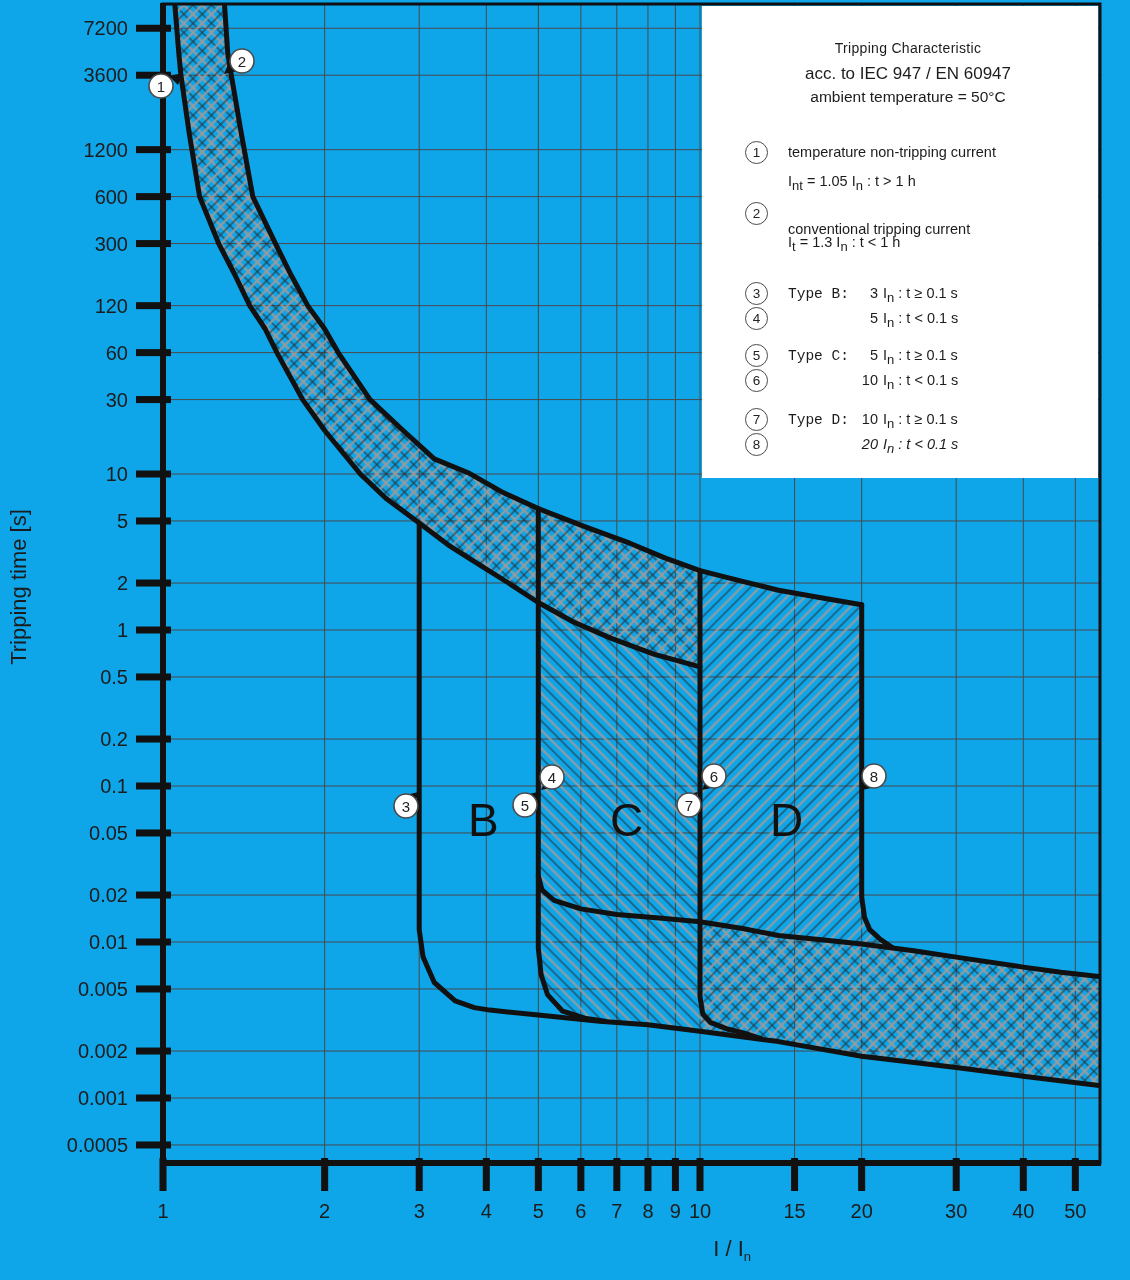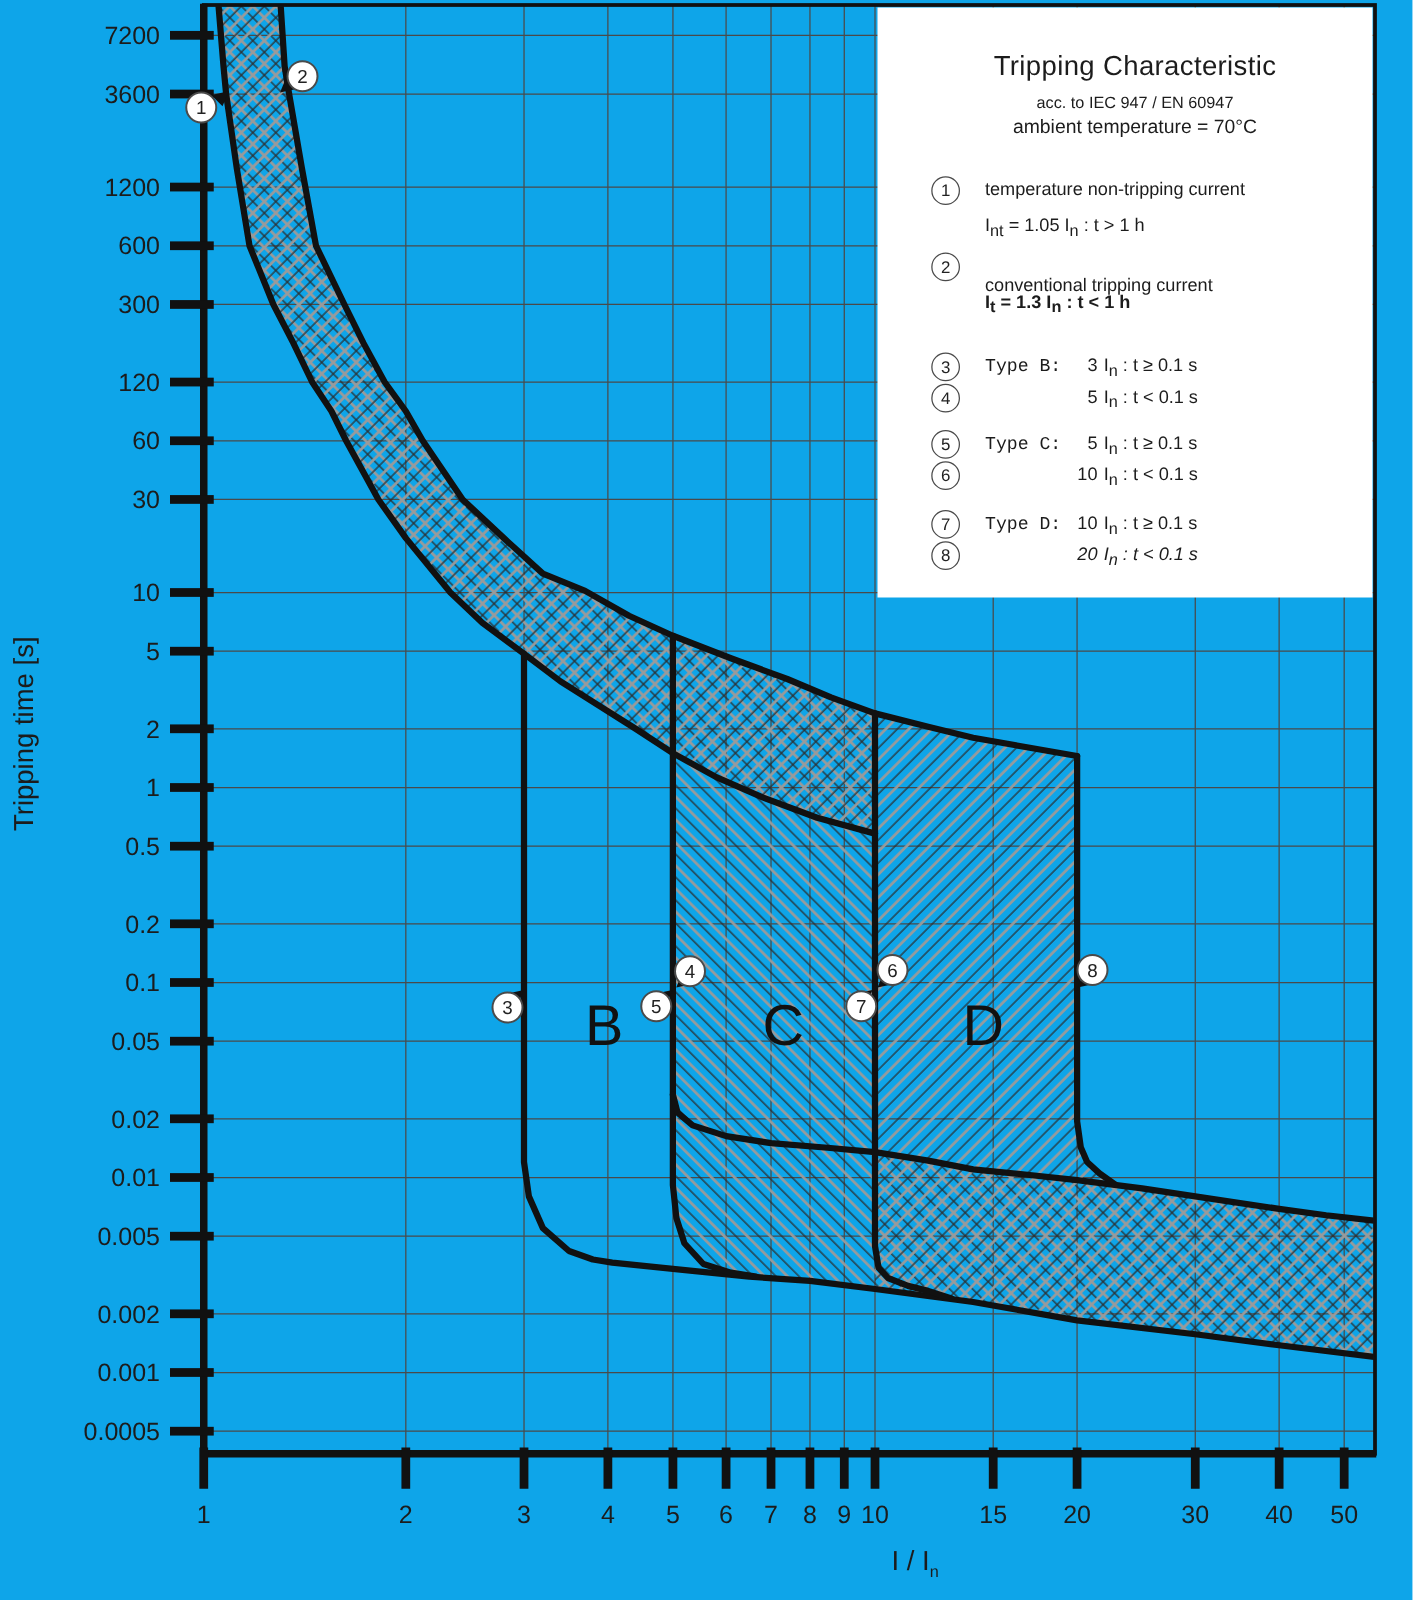--- a/index.html
+++ b/index.html
@@ -1,22 +1,22 @@
 <!DOCTYPE html>
 <html><head>
 <meta charset="utf-8">
 <style>
   html,body{margin:0;padding:0;background:#fff;}
   #stage{position:relative;width:1130px;height:1280px;background:#0ea5e9;overflow:hidden;
          font-family:"Liberation Sans",sans-serif;color:#1c1c1c;}
   #plot{position:absolute;left:0;top:0;}
   .ov{position:absolute;}
   #title-block{left:712px;top:40px;width:392px;text-align:center;}
-  #title-main{font-size:22px;letter-spacing:.3px;margin-bottom:8px;}
-  #title-sub1{font-size:13px;margin-bottom:4px;}
+  #title-main{font-size:14px;letter-spacing:.3px;margin-bottom:8px;}
+  #title-sub1{font-size:17px;margin-bottom:4px;}
   #title-sub2{font-size:15.5px;}
   #legend{left:0;top:0;width:1130px;height:0;}
   .lg-row{position:absolute;height:24px;line-height:24px;font-size:14.5px;white-space:nowrap;}
   .lg-circle{position:absolute;width:21px;height:21px;border:1.5px solid #4a4a4a;border-radius:50%;
              text-align:center;line-height:21px;font-size:13.5px;background:#fff;color:#222;}
   .lg-text{position:absolute;left:788px;}
   .lg-typelabel{display:inline-block;width:64px;font-family:Liberation Mono, monospace;}
   .lg-num{display:inline-block;width:26px;text-align:right;margin-right:5px;}
   sub{font-size:13px;}
   #y-title{left:-86px;top:574px;width:210px;text-align:center;font-size:22px;
@@ -208,30 +208,30 @@
         <text x="689" y="810.5" text-anchor="middle" font-size="15" fill="#222" font-family="Liberation Sans, sans-serif">7</text>
         <polygon points="862,790 876,787 867,778" fill="#111"></polygon>
         <circle cx="874" cy="776" r="12" fill="#fff" stroke="#4a4a4a" stroke-width="1.6"></circle>
         <text x="874" y="781.5" text-anchor="middle" font-size="15" fill="#222" font-family="Liberation Sans, sans-serif">8</text>
       </g>
   </svg>
 
   <div class="ov" id="title-block">
     <div id="title-main">Tripping Characteristic</div>
     <div id="title-sub1">acc. to IEC 947 / EN 60947</div>
-    <div id="title-sub2">ambient temperature = 70°C</div>
+    <div id="title-sub2">ambient temperature = 50°C</div>
   </div>
 
   <div class="ov" id="legend">
       <div class="lg-circle" style="left: 745px; top: 141px;">1</div>
       <div class="lg-row lg-text" style="top: 140px;">temperature non-tripping current</div>
       <div class="lg-row lg-text" style="top: 169px;">I<sub>nt</sub> = 1.05 I<sub>n</sub> :  t &gt; 1 h</div>
       <div class="lg-circle" style="left: 745px; top: 202px;">2</div>
       <div class="lg-row lg-text" style="top: 217px; text-align: center;">conventional tripping current</div>
-      <div class="lg-row lg-text" style="top: 230px; font-weight: bold;">I<sub>t</sub> = 1.3 I<sub>n</sub> :  t &lt; 1 h</div>
+      <div class="lg-row lg-text" style="top: 230px;">I<sub>t</sub> = 1.3 I<sub>n</sub> :  t &lt; 1 h</div>
       <div class="lg-circle" style="left: 745px; top: 282px;">3</div>
       <div class="lg-circle" style="left: 745px; top: 307px;">4</div>
       <div class="lg-row lg-text" style="top: 281px;"><span class="lg-typelabel">Type B:</span><span class="lg-num">3</span>I<sub>n</sub>&nbsp;: t ≥ 0.1 s</div>
       <div class="lg-row lg-text" style="top: 306px;"><span class="lg-typelabel"></span><span class="lg-num">5</span>I<sub>n</sub>&nbsp;: t &lt; 0.1 s</div>
       <div class="lg-circle" style="left: 745px; top: 344px;">5</div>
       <div class="lg-circle" style="left: 745px; top: 369px;">6</div>
       <div class="lg-row lg-text" style="top: 343px;"><span class="lg-typelabel">Type C:</span><span class="lg-num">5</span>I<sub>n</sub>&nbsp;: t ≥ 0.1 s</div>
       <div class="lg-row lg-text" style="top: 368px;"><span class="lg-typelabel"></span><span class="lg-num">10</span>I<sub>n</sub>&nbsp;: t &lt; 0.1 s</div>
       <div class="lg-circle" style="left: 745px; top: 408px;">7</div>
       <div class="lg-circle" style="left: 745px; top: 433px;">8</div>

